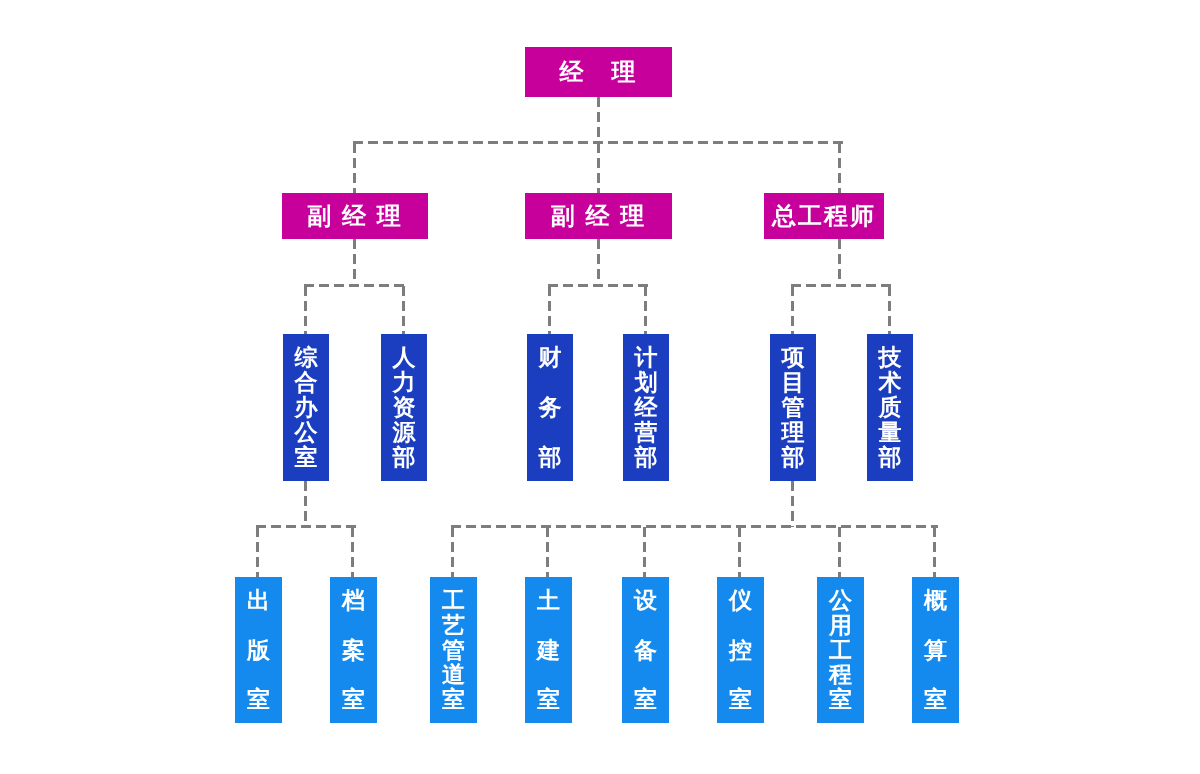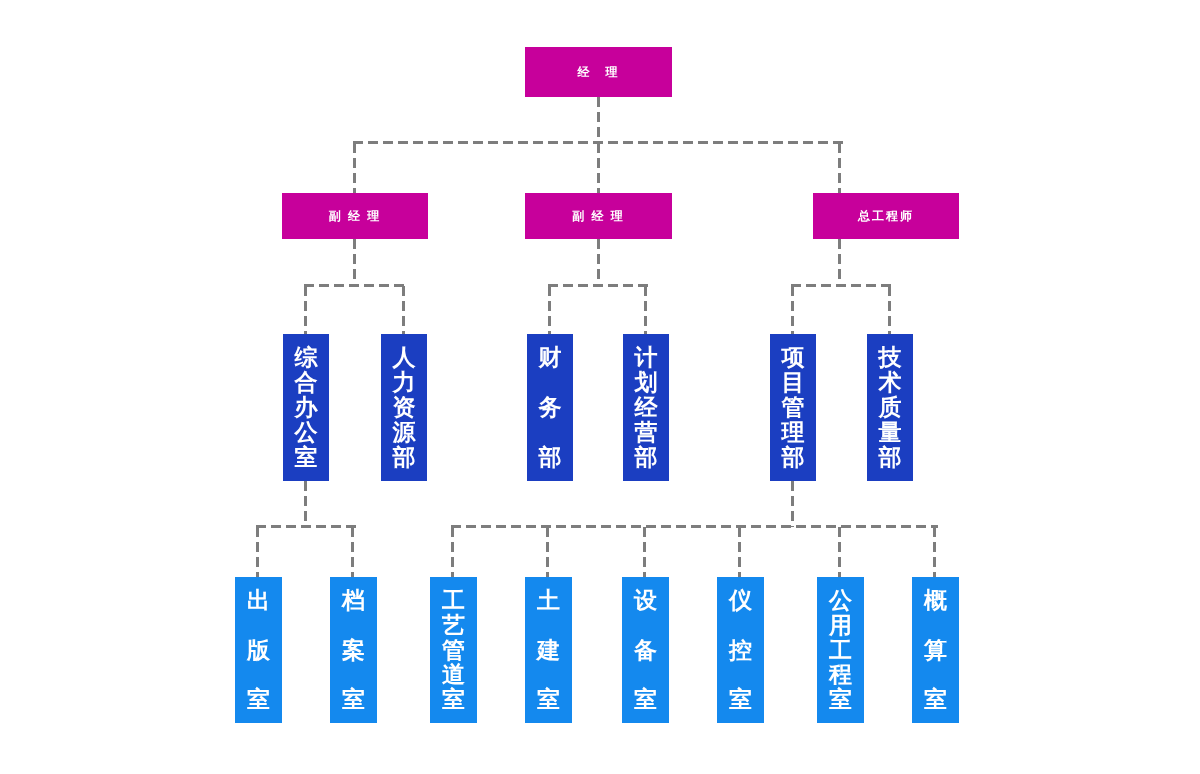--- a/index.html
+++ b/index.html
@@ -2,21 +2,21 @@
 <html style="--c-executive: #c7009b; --c-department: #1b3ec1; --c-office: #1489ee; --c-connector: #7d7d7d; --c-text: #ffffff; --c-background: #ffffff;"><head>
 <meta charset="utf-8">
 <style>
   html,body{margin:0;padding:0;background:#ffffff;font-family:"Liberation Sans","DejaVu Sans",sans-serif;}
   .canvas{position:relative;width:1200px;height:774px;background:var(--c-background,#ffffff);overflow:hidden;}
 
   
   .hnode{
     position:absolute;display:flex;align-items:center;justify-content:center;
     background:var(--c-executive,#c7009b);color:var(--c-text,#ffffff);
-    font-weight:bold;font-size:12px;letter-spacing:2px;white-space:pre;
+    font-weight:bold;font-size:24px;letter-spacing:2px;white-space:pre;
     box-sizing:border-box;
   }
 
   
   .vnode{
     position:absolute;display:flex;flex-direction:column;justify-content:space-between;
     align-items:center;color:var(--c-text,#ffffff);font-weight:bold;font-size:23px;
     padding:12px 0;box-sizing:border-box;line-height:1;
   }
   .vnode.dept{background:var(--c-department,#1b3ec1);}
@@ -70,21 +70,21 @@
   <div class="vline" style="left:546px;top:527px;height:50px;"></div>
   <div class="vline" style="left:643px;top:527px;height:50px;"></div>
   <div class="vline" style="left:738px;top:527px;height:50px;"></div>
   <div class="vline" style="left:838px;top:527px;height:50px;"></div>
   <div class="vline" style="left:933px;top:527px;height:50px;"></div>
 
   <div class="hnode" style="left:525px;top:47px;width:147px;height:50px;">经　理</div>
 
   <div class="hnode" style="left:282px;top:193px;width:146px;height:46px;">副 经 理</div>
   <div class="hnode" style="left:525px;top:193px;width:147px;height:46px;">副 经 理</div>
-  <div class="hnode" style="left:813px;top:193px;width:146px;height:46px;">总工程师</div>
+  <div class="hnode" style="left:764px;top:193px;width:120px;height:46px;">总工程师</div>
 
   <div class="vnode dept" style="left:283px;top:334px;width:46px;height:147px;">
       <span>综</span>
       <span>合</span>
       <span>办</span>
       <span>公</span>
       <span>室</span>
     </div>
   <div class="vnode dept" style="left:381px;top:334px;width:46px;height:147px;">
       <span>人</span>

